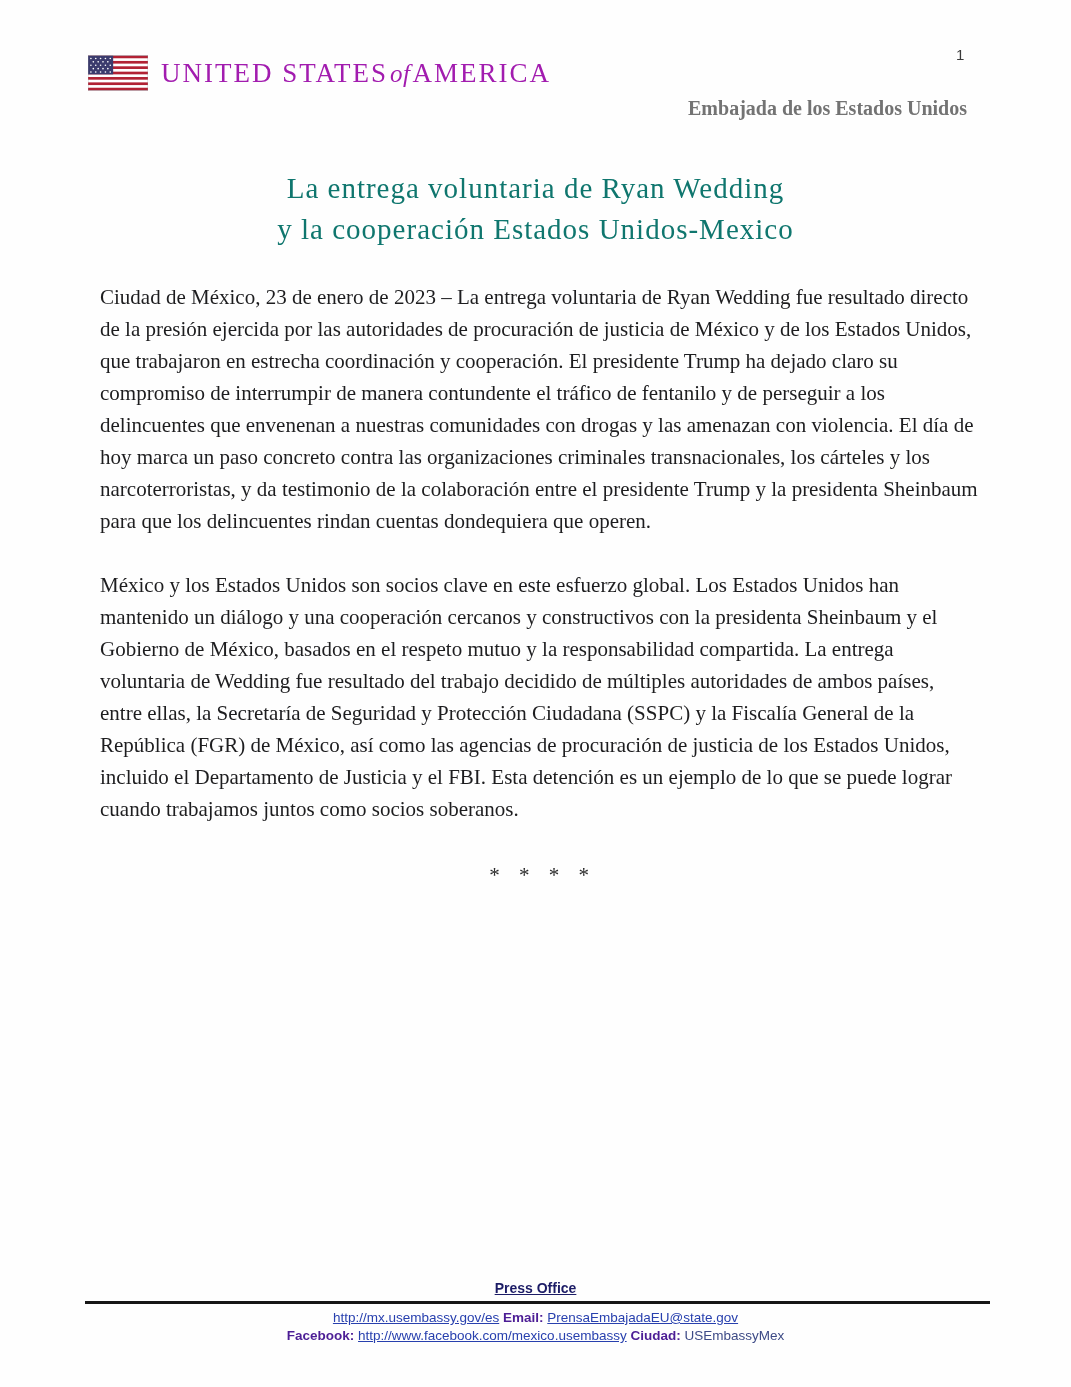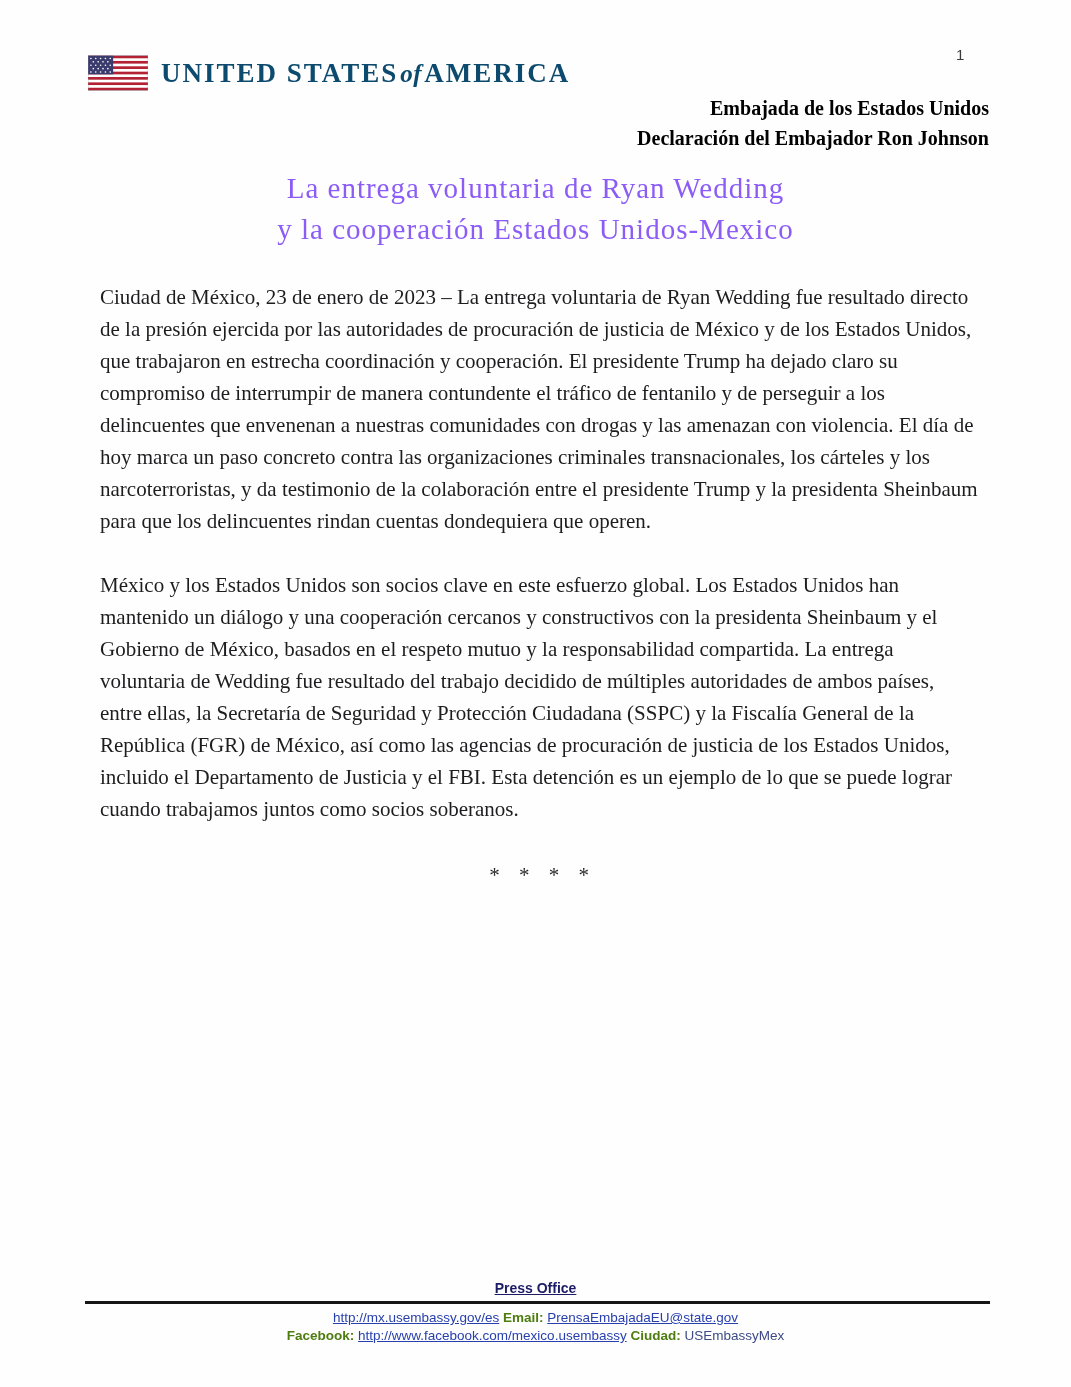--- a/index.html
+++ b/index.html
@@ -22,60 +22,59 @@
     top: 55px;
     left: 88px;
     display: flex;
     align-items: center;
     gap: 13px;
   }
   .flag { display: block; width: 60px; height: 36px; }
   .brand-text {
     font-size: 27px;
     letter-spacing: 2px;
-    color: #0c4a6e;
+    color: #a21caf;
     white-space: nowrap;
-    font-weight: bold;
   }
   .brand-text .of {
     font-style: italic;
     font-size: 25px;
     letter-spacing: 0.5px;
     padding: 0 2px;
   }
   .page-number {
     position: absolute;
     top: 46px;
     left: 956px;
     font-family: "Liberation Sans", sans-serif;
     font-size: 15px;
     color: #3a3a3a;
   }
   .header-right {
     position: absolute;
     top: 93px;
-    right: 82px;
+    right: 104px;
     text-align: right;
     font-weight: bold;
     font-size: 20px;
     line-height: 30px;
-    color: #000000;
+    color: #737373;
   }
 
   
   .doc-title {
     position: absolute;
     top: 168px;
     left: 0;
     width: 1071px;
     text-align: center;
     font-size: 29px;
     line-height: 41px;
     letter-spacing: 1px;
-    color: #8b5cf6;
+    color: #0f766e;
   }
 
   
   .doc-body {
     position: absolute;
     top: 272px;
     left: 100px;
     width: 878px;
     font-size: 21px;
     line-height: 32px;
@@ -124,21 +123,21 @@
     white-space: nowrap;
   }
   .contact-line-1 { top: 1310px; }
   .contact-line-2 { top: 1328px; }
   .contact-line a {
     color: #2840ae;
     text-decoration: underline;
     cursor: pointer;
     margin-top: 8px;
   }
-  .contact-label { font-weight: bold; color: #4d7c0f; }
+  .contact-label { font-weight: bold; color: #4c1d95; }
   .contact-plain { color: #3d4a86; margin-top: 14px; }
 </style>
 </head>
 <body>
 
 <div class="page">
 
   <div class="brand-row">
     <svg class="flag" viewBox="0 0 62 36" xmlns="http://www.w3.org/2000/svg">
       <rect x="0" y="0" width="62" height="36" fill="#ffffff"></rect>
@@ -179,21 +178,20 @@
       </g>
       <rect x="0" y="0" width="62" height="36" fill="none" stroke="#9a9aa5" stroke-width="0.5"></rect>
     </svg>
     <div class="brand-text"><span>UNITED STATES</span><span class="of">of</span><span>AMERICA</span></div>
   </div>
 
   <div class="page-number">1</div>
 
   <div class="header-right">
     <div>Embajada de los Estados Unidos</div>
-    <div>Declaración del Embajador Ron Johnson</div>
   </div>
 
   <div class="doc-title">
     <div>La entrega voluntaria de Ryan Wedding</div>
     <div>y la cooperación Estados Unidos-Mexico</div>
   </div>
 
   <div class="doc-body">
     <p>Ciudad de México, 23 de enero de 2023 – La entrega voluntaria de Ryan Wedding fue resultado directo de la presión ejercida por las autoridades de procuración de justicia de México y de los Estados Unidos, que trabajaron en estrecha coordinación y cooperación. El presidente Trump ha dejado claro su compromiso de interrumpir de manera contundente el tráfico de fentanilo y de perseguir a los delincuentes que envenenan a nuestras comunidades con drogas y las amenazan con violencia. El día de hoy marca un paso concreto contra las organizaciones criminales transnacionales, los cárteles y los narcoterroristas, y da testimonio de la colaboración entre el presidente Trump y la presidenta Sheinbaum para que los delincuentes rindan cuentas dondequiera que operen.</p>
     <p>México y los Estados Unidos son socios clave en este esfuerzo global. Los Estados Unidos han mantenido un diálogo y una cooperación cercanos y constructivos con la presidenta Sheinbaum y el Gobierno de México, basados en el respeto mutuo y la responsabilidad compartida. La entrega voluntaria de Wedding fue resultado del trabajo decidido de múltiples autoridades de ambos países, entre ellas, la Secretaría de Seguridad y Protección Ciudadana (SSPC) y la Fiscalía General de la República (FGR) de México, así como las agencias de procuración de justicia de los Estados Unidos, incluido el Departamento de Justicia y el FBI. Esta detención es un ejemplo de lo que se puede lograr cuando trabajamos juntos como socios soberanos.</p>

